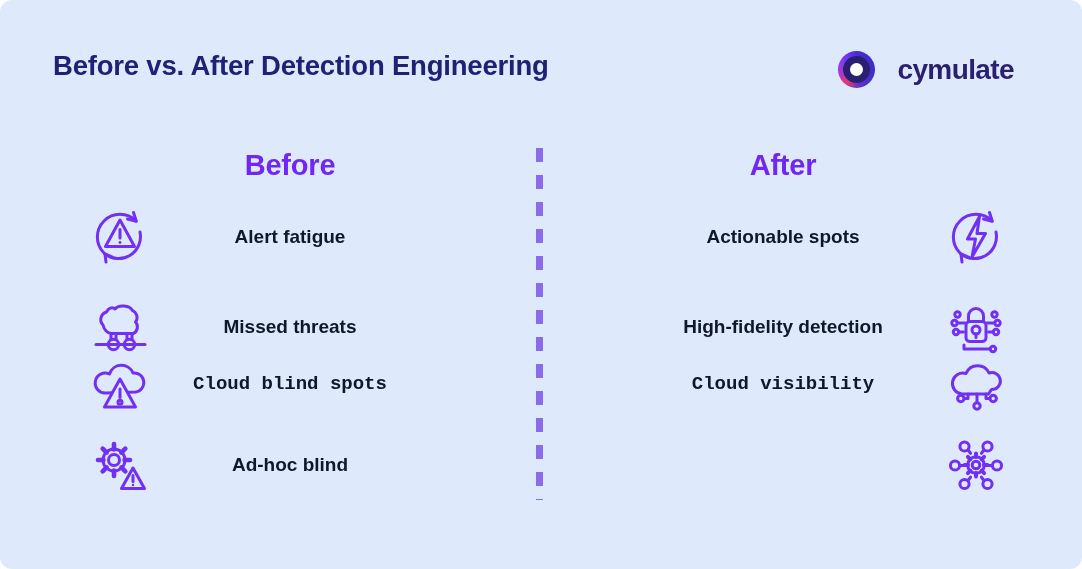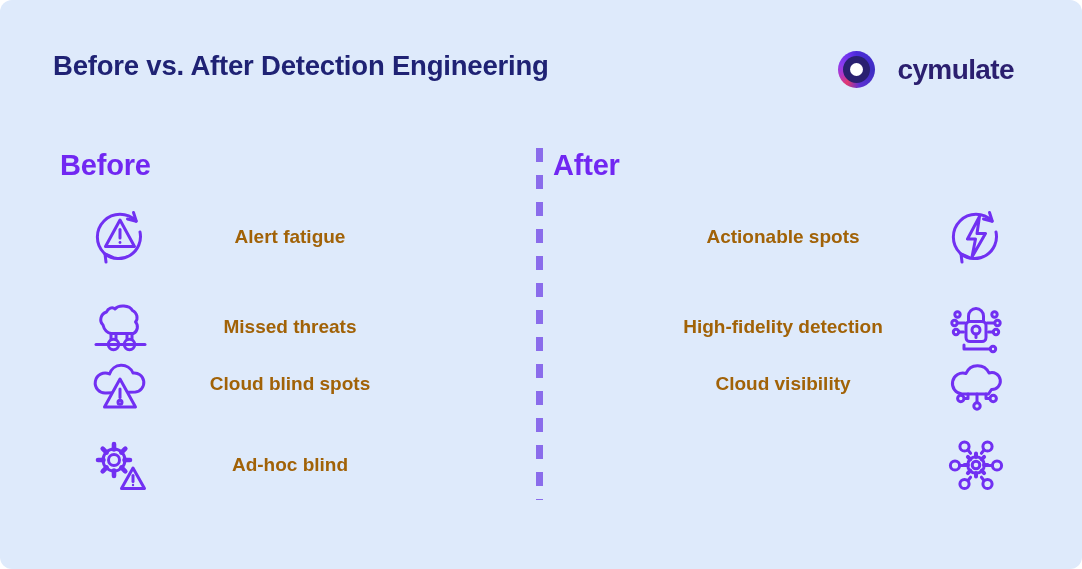--- a/index.html
+++ b/index.html
@@ -21,32 +21,32 @@
   .logo-mark::after{content:"";position:absolute;inset:12px;border-radius:50%;background:#ffffff;}
   .logo-text{font-size:28px;font-weight:600;letter-spacing:-0.6px;color:#2b1f6f;margin-left:13px;}
   .divider{
     position:absolute;left:536px;top:148px;width:7px;height:352px;
     background:repeating-linear-gradient(to bottom,#8a6ceb 0 14px,rgba(0,0,0,0) 14px 27px);
   }
   .col{position:absolute;top:0;bottom:0;width:460px;}
   .col-before{left:60px;}
   .col-after{left:553px;}
   .col-heading{
-    position:absolute;top:149px;left:0;right:0;margin:0;
+    position:absolute;top:149px;left:0;right:0;margin:0;text-align:center;
     font-size:29px;font-weight:700;color:#7127f2;letter-spacing:-0.2px;
   }
   .row{position:absolute;left:0;right:0;height:74px;}
-  .row-1{top:200px;} .row-2{top:290px;} .row-3{top:347px;} .row-4{top:428px;}
+  .row-1{top:200px;} .row-2{top:290px;} .row-3{top:347px;font-family:Liberation Mono, monospace;} .row-4{top:428px;}
   .icon{position:absolute;top:5px;width:64px;height:64px;}
   .col-before .icon{left:28px;}
   .col-after .icon{right:5px;}
   .icon svg{width:64px;height:64px;display:block;}
   .label{
     position:absolute;left:0;right:0;top:50%;transform:translateY(-50%);
-    text-align:center;font-size:19px;font-weight:700;color:#a16207;
+    text-align:center;font-size:19px;font-weight:700;color:#0f172a;
     white-space:pre-line;line-height:1.3;
   }
 </style>
 </head>
 <body>
 
 <div class="canvas">
 
   <h1 class="page-title">Before vs. After Detection Engineering</h1>
 

